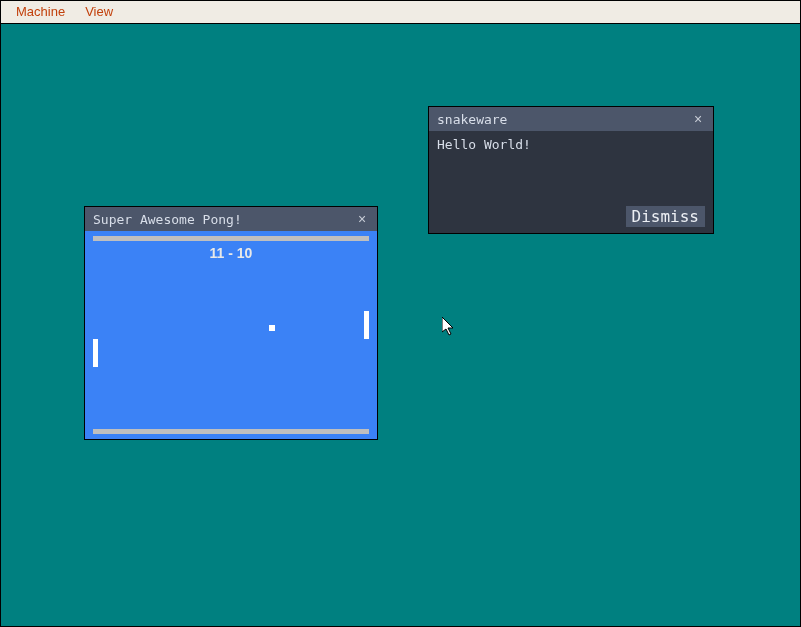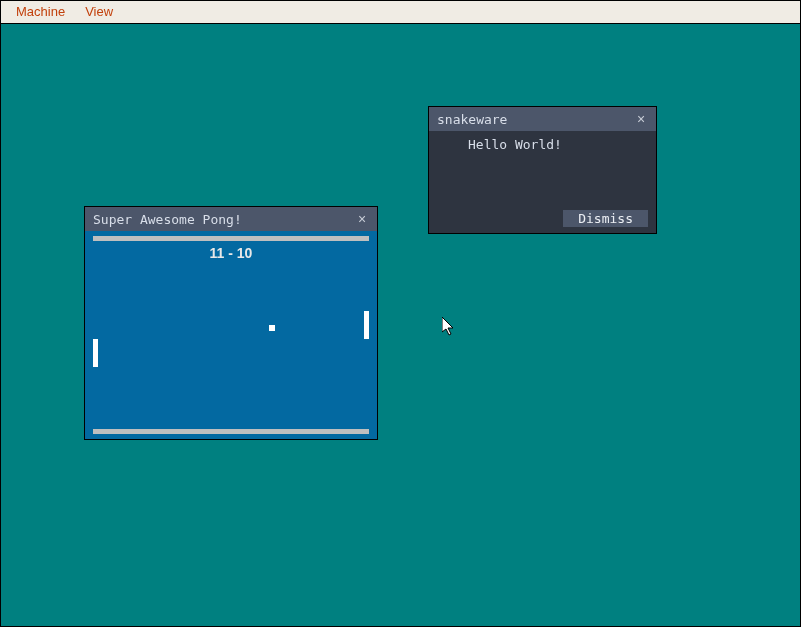--- a/index.html
+++ b/index.html
@@ -72,21 +72,21 @@
     }
     
     .pong-window {
       left: 83px;
       top: 182px;
       width: 294px;
       height: 234px;
     }
     .pong-field {
       position: relative;
-      background: #0369a1;
+      background: #3b82f6;
       width: 100%;
       height: calc(100% - 24px);
       padding-left: 13px;
     }
     .pong-top-wall {
       position: absolute;
       left: 8px; right: 8px;
       top: 5px;
       height: 5px;
       background: #bfbfbf;
@@ -121,41 +121,40 @@
       width: 6px;
       height: 6px;
       background: #fff;
       left: 184px;
       top: 94px;
     }
     
     .snake-window {
       left: 427px;
       top: 82px;
-      width: 229px;
+      width: 286px;
       height: 128px;
     }
     .snake-body {
       padding: 6px 8px;
       color: #d8dee9;
       font-family: monospace;
       font-size: 13px;
       height: calc(100% - 24px);
       position: relative;
-      margin-left: 31px;
     }
     .dismiss-btn {
       position: absolute;
       right: 8px;
       bottom: 6px;
       background: #4c566a;
       color: #eceff4;
-      padding: 1px 15px;
-      font-family: monospace;
-      font-size: 13px;
+      padding: 1px 6px;
+      font-family: monospace;
+      font-size: 16px;
       cursor: default;
     }
     
     .cursor {
       position: absolute;
       left: 441px;
       top: 293px;
       pointer-events: none;
     }
     .cursor svg { display: block; }

